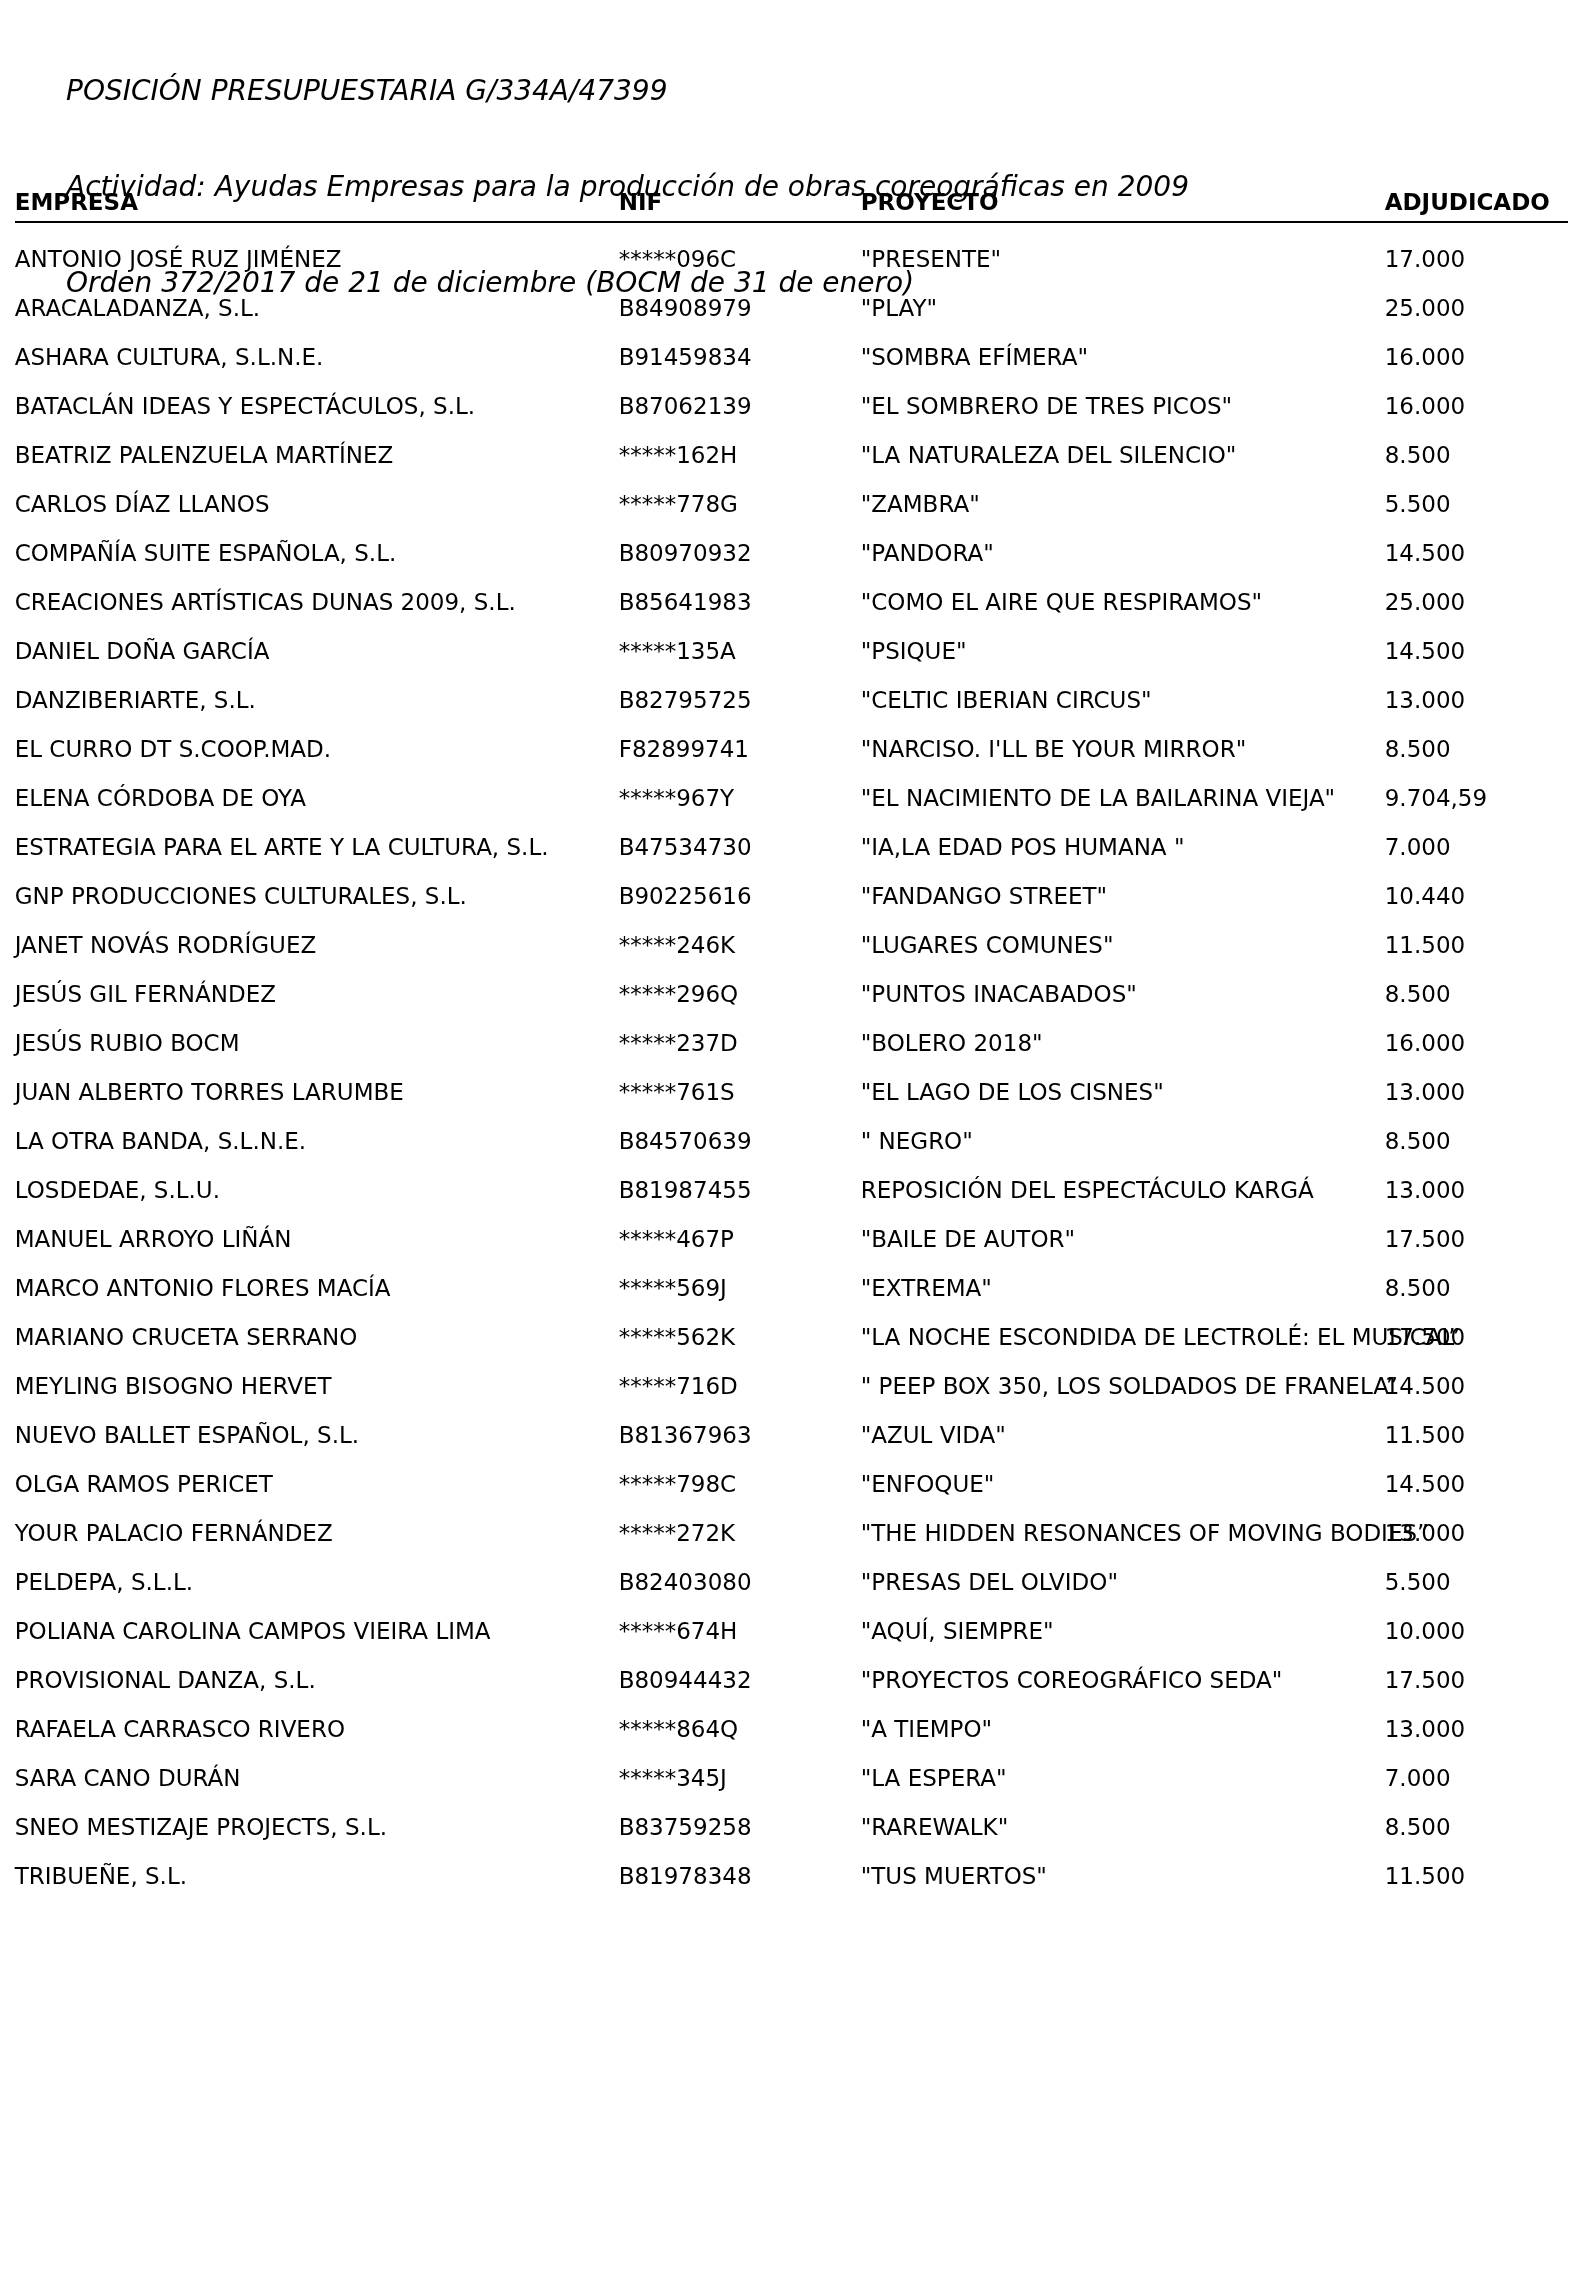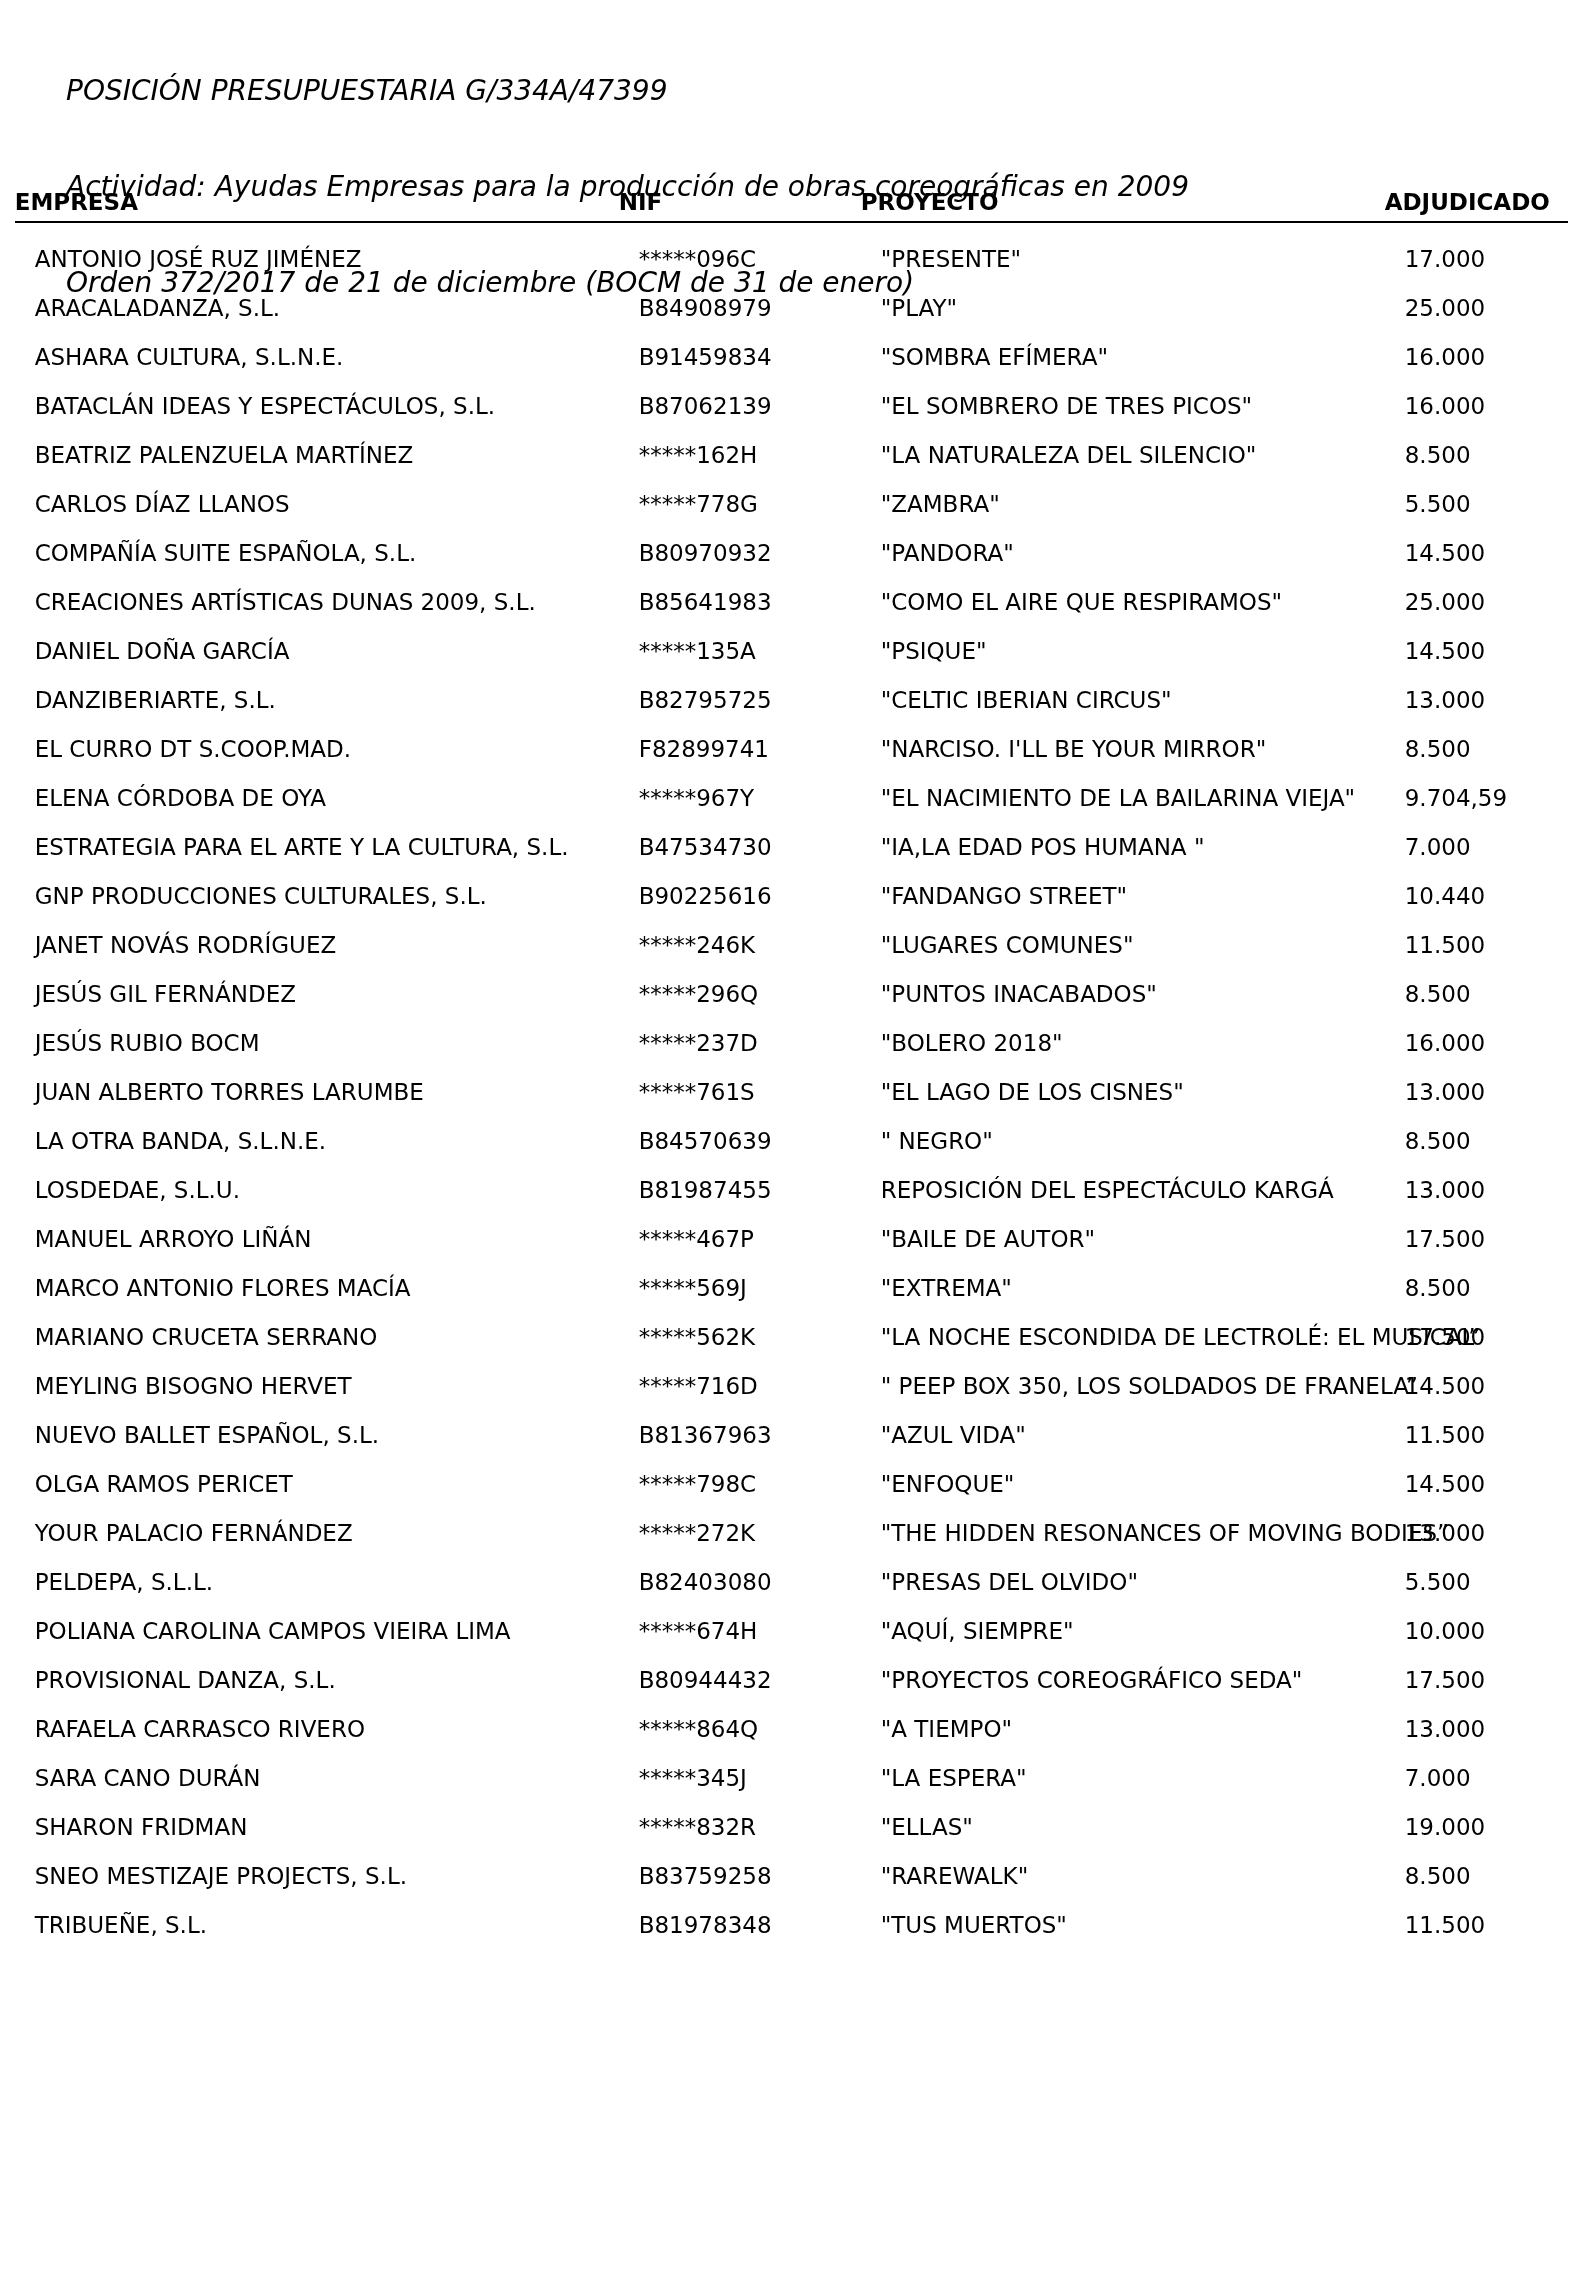--- a/index.html
+++ b/index.html
@@ -35,21 +35,20 @@
   }
   .header-row {
     font-weight: bold;
     border-bottom: 2.1px solid #000000;
     padding-bottom: 6.3px;
   }
   .data-rows { padding-top: 11.2px; }
   .data-rows .row {
     height: 49px;
     align-items: center;
-    margin-left: 20px;
   }
   .cell {
     white-space: pre;
     overflow: visible;
   }
   .c-adjudicado { text-align: left; }
 </style>
 </head>
 <body>
 
@@ -284,26 +283,20 @@
     <div class="cell c-adjudicado">13.000</div>
   </div>
 
   <div class="row">
     <div class="cell c-empresa">SARA CANO DURÁN</div>
     <div class="cell c-nif">*****345J</div>
     <div class="cell c-proyecto">"LA ESPERA"</div>
     <div class="cell c-adjudicado">7.000</div>
   </div>
 
-  <div class="row">
-    <div class="cell c-empresa">SHARON FRIDMAN</div>
-    <div class="cell c-nif">*****832R</div>
-    <div class="cell c-proyecto">"ELLAS"</div>
-    <div class="cell c-adjudicado">19.000</div>
-  </div>
 
   <div class="row">
     <div class="cell c-empresa">SNEO MESTIZAJE PROJECTS, S.L.</div>
     <div class="cell c-nif">B83759258</div>
     <div class="cell c-proyecto">"RAREWALK"</div>
     <div class="cell c-adjudicado">8.500</div>
   </div>
 
   <div class="row">
     <div class="cell c-empresa">TRIBUEÑE, S.L.</div>

